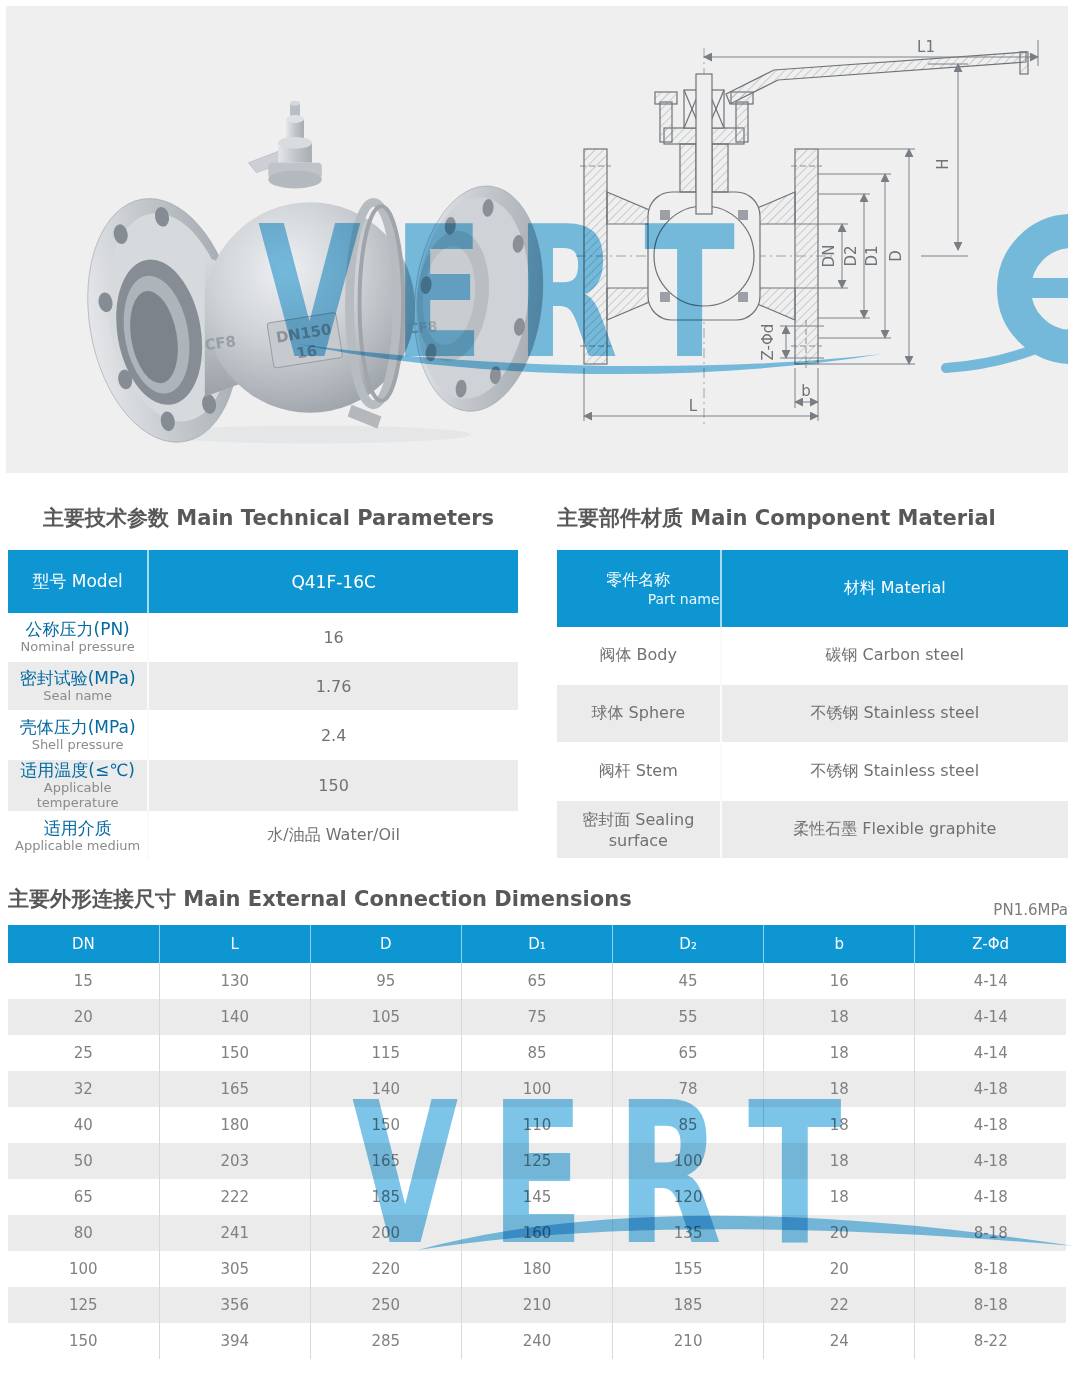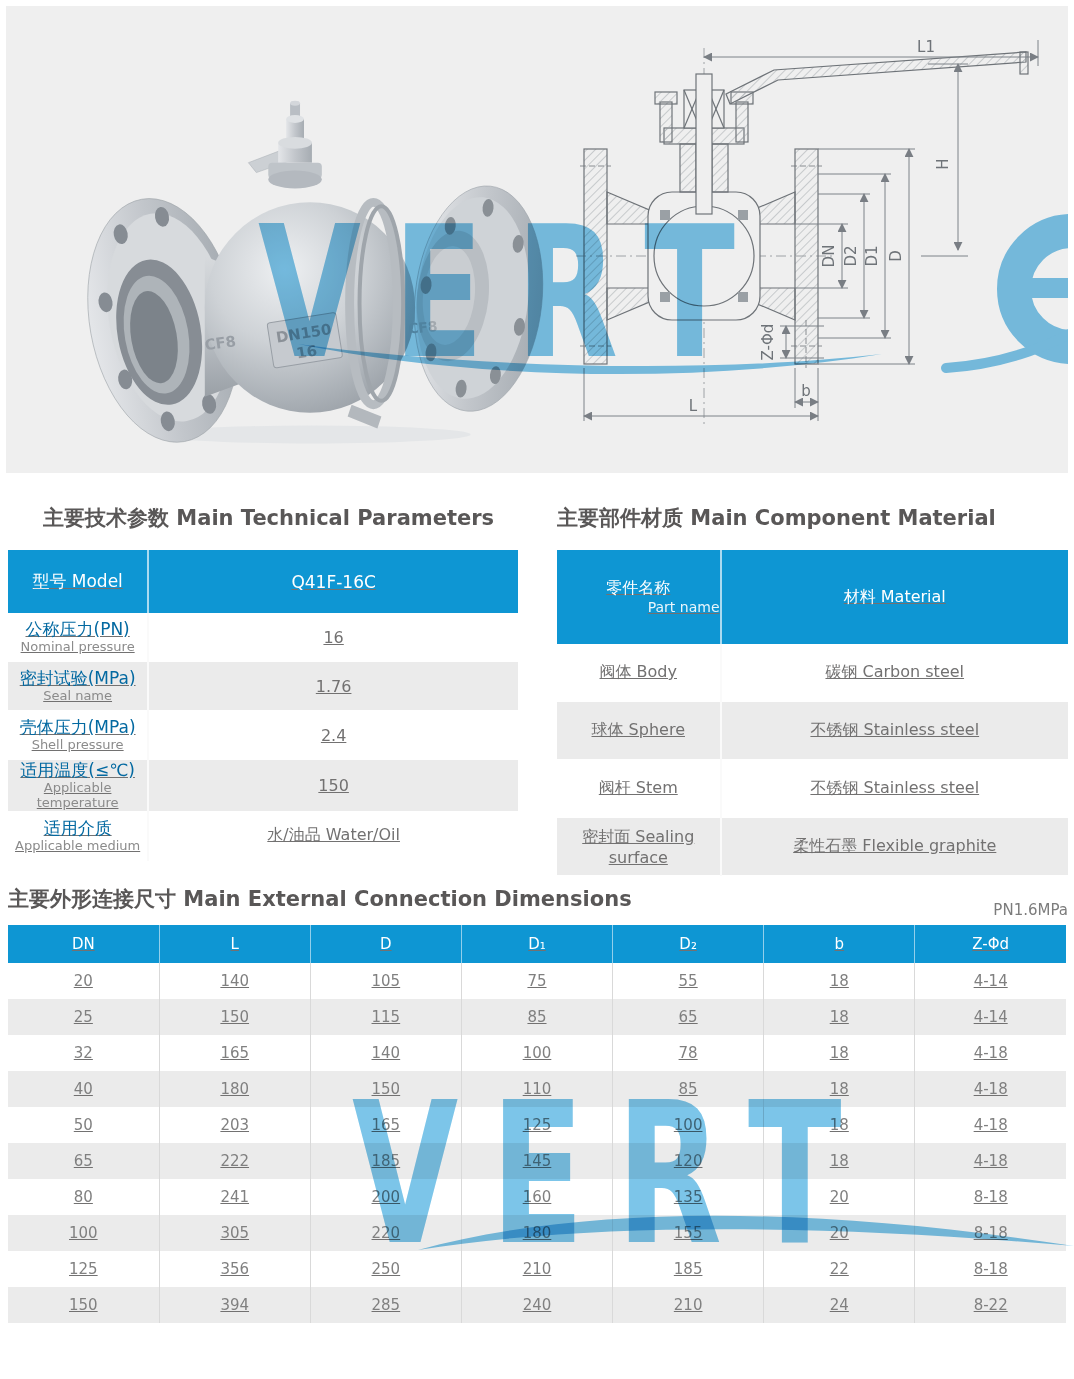--- a/index.html
+++ b/index.html
@@ -21,33 +21,33 @@
   .wm-swoosh-bottom{left:0;top:1192px;z-index:5;}
 
   
   .section-title{position:absolute;font-size:21px;font-weight:bold;color:#595757;white-space:nowrap;}
   .t-tech{left:8px;top:504px;margin-left:35px;}
   .t-mat{left:557px;top:504px;}
   .t-dim{left:8px;top:885px;}
   .pn-note{position:absolute;right:6px;top:901px;font-size:15px;color:#7c7c7c;}
 
   
-  table{border-collapse:collapse;table-layout:fixed;text-decoration:underline;}
+  table{border-collapse:collapse;table-layout:fixed;}
   th,td{text-align:center;vertical-align:middle;padding:0;}
   thead th{background:#0e96d3;color:#ffffff;font-weight:normal;}
   tbody tr:nth-of-type(even) td{background:#ebebeb;}
   tbody td{border-bottom:1px solid #ffffff;}
 
   .spec{position:absolute;top:550px;}
   #tech-table{left:8px;width:510px;}
   #mat-table{left:557px;width:511px;}
   #tech-table col.c1{width:27.5%;}
   #mat-table col.c1{width:32%;}
   #tech-table thead th{height:63px;font-size:17px;}
-  #mat-table thead th{height:94px;font-size:16px;}
+  #mat-table thead th{height:77px;font-size:16px;}
   #tech-table tbody td{height:48px;}
   #mat-table tbody td{height:57px;font-size:16px;}
   .spec thead th:first-child{border-right:2px solid rgba(255,255,255,.65);}
   .spec tbody td:first-child{border-right:2px solid #fafafa;}
   .zh{display:block;font-size:17px;color:#0369a1;line-height:1.18;}
   .en{display:block;font-size:13px;color:#8b8b8b;line-height:1.18;}
   .hdr-en{display:block;font-size:14px;color:#eaf6fc;line-height:1.2;text-align:right;}
   .hdr-zh{display:block;font-size:16px;line-height:1.3;}
   .val{font-size:16px;color:#727171;}
 
@@ -376,20 +376,29 @@
         <th>L</th>
         <th>D</th>
         <th>D₁</th>
         <th>D₂</th>
         <th>b</th>
         <th>Z-Φd</th>
       </tr>
     </thead>
     <tbody>
 
+        <tr>
+          <td>15</td>
+          <td>130</td>
+          <td>95</td>
+          <td>65</td>
+          <td>45</td>
+          <td>16</td>
+          <td>4-14</td>
+        </tr>
 
         <tr>
           <td>20</td>
           <td>140</td>
           <td>105</td>
           <td>75</td>
           <td>55</td>
           <td>18</td>
           <td>4-14</td>
         </tr>

